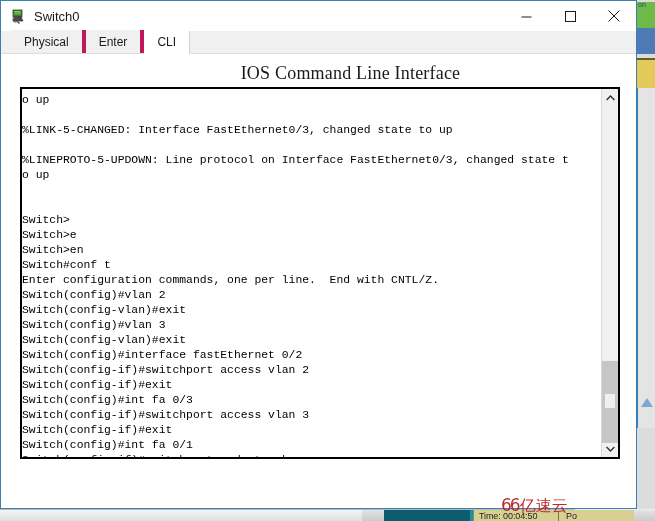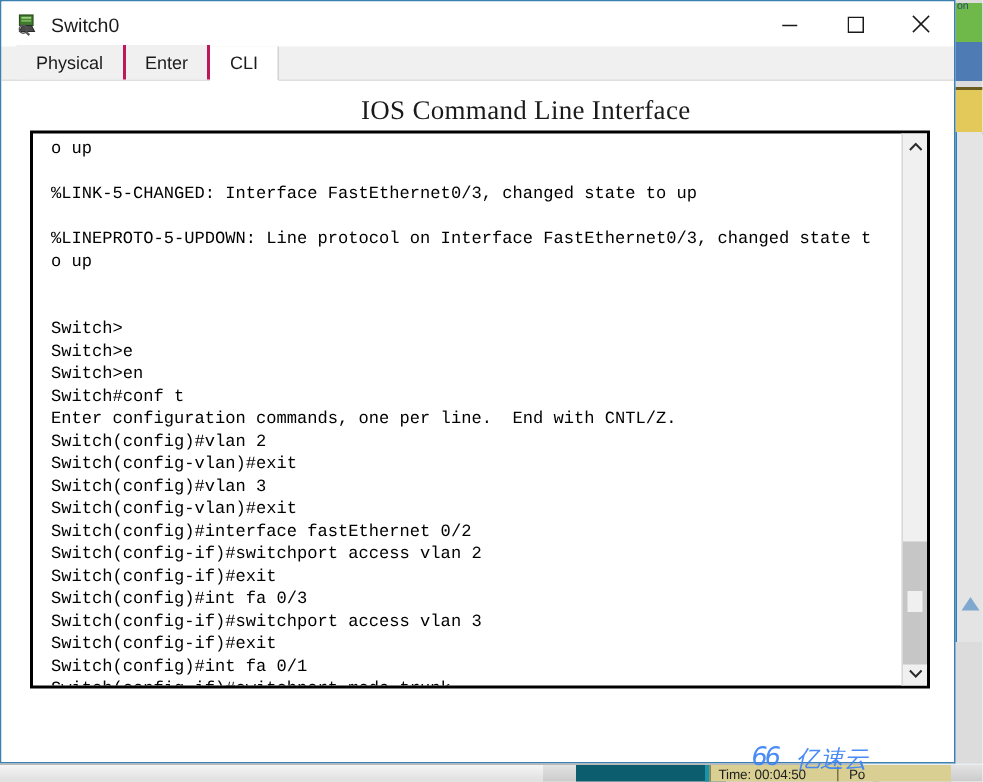--- a/index.html
+++ b/index.html
@@ -130,25 +130,24 @@
     background: #7c7345;
   }
 
   
   #watermark {
     position: absolute;
     left: 501px; top: 493px;
     width: 136px; height: 24px;
     display: flex;
     align-items: center;
-    gap: 12px;
-    color: #3b82f6;
+    gap: 1px;
+    color: #b91c1c;
     opacity: 0.92;
     pointer-events: none;
-    font-style: italic;
   }
   #watermark .wm-glyph {
     font-size: 17px;
     line-height: 17px;
     letter-spacing: -2px;
     font-family: "DejaVu Sans", sans-serif;
   }
   #watermark .wm-text {
     font-size: 16px;
     line-height: 17px;
@@ -217,21 +216,21 @@
     position: relative;
   }
   .tab {
     height: 23px;
     padding: 0 13px;
     display: flex;
     align-items: center;
     font-size: 12px;
     color: #1b1b1b;
     background: #f0f0f0;
-    border-right: 2px solid #be185d;
+    border-right: 4px solid #be185d;
     box-sizing: border-box;
     cursor: default;
     font-family: "Liberation Sans", sans-serif;
   }
   .tab.active {
     background: #ffffff;
     border-right: 1px solid #d2d2d2;
     border-bottom: 1px solid #ffffff;
     margin-bottom: -1px;
   }
@@ -261,21 +260,21 @@
     left: 19px; top: 33px;
     width: 600px; height: 372px;
     border: 2px solid #000000;
     background: #ffffff;
     box-sizing: border-box;
     display: flex;
   }
   #terminal-output {
     flex: 1 1 auto;
     overflow: hidden;
-    padding: 4px 0 0 12px;
+    padding: 4px 0 0 0;
     box-sizing: border-box;
   }
   .term-line {
     font-family: "Liberation Mono", "DejaVu Sans Mono", monospace;
     font-size: 11.4px;
     line-height: 15px;
     color: #000000;
     white-space: pre;
     letter-spacing: 0px;
     height: 15px;

